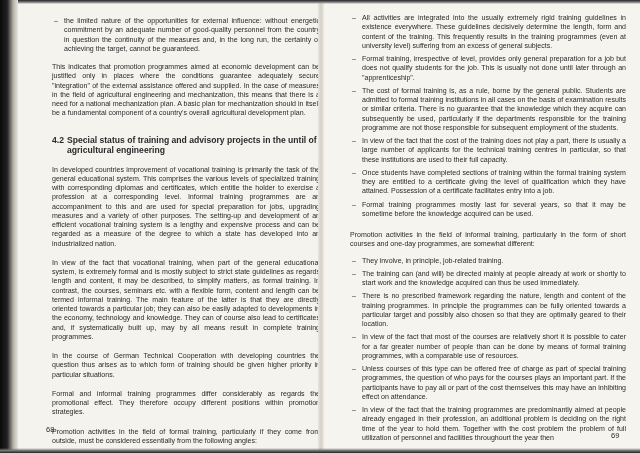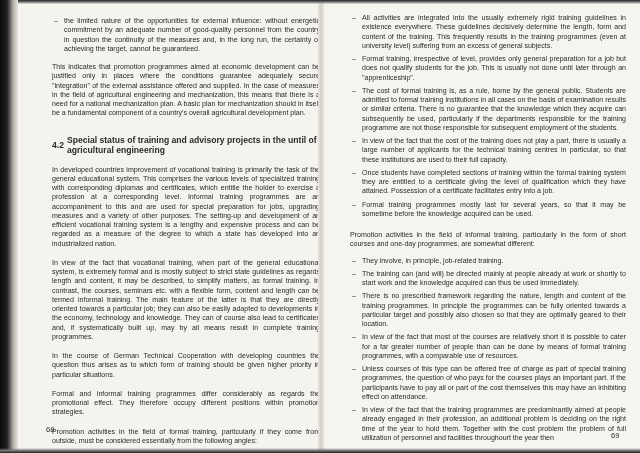--- a/index.html
+++ b/index.html
@@ -39,21 +39,21 @@
   .page.right .col { left: 26px; width: 276px; top: 13px; }
   p { margin: 0 0 7px 0; }
   .dash-item {
     position: relative; padding-left: 12px; margin: 0 0 4px 0;
   }
   .dash-item .dash {
     position: absolute; left: 2px; top: 0;
   }
   .heading {
     display: flex; font-weight: bold; font-size: 8.6px; line-height: 10.5px;
-    margin: 17px 0 9px 0; text-align: left; align-items: center;
+    margin: 17px 0 9px 0; text-align: left;
   }
   .heading .num { width: 15px; flex: none; }
   .page-number { position: absolute; font-size: 7.5px; }
   .page.left .page-number { left: 28px; top: 425px; }
   .page.right .page-number { left: 287px; top: 431px; }
 </style>
 </head>
 <body>
 
 <div class="spread">

